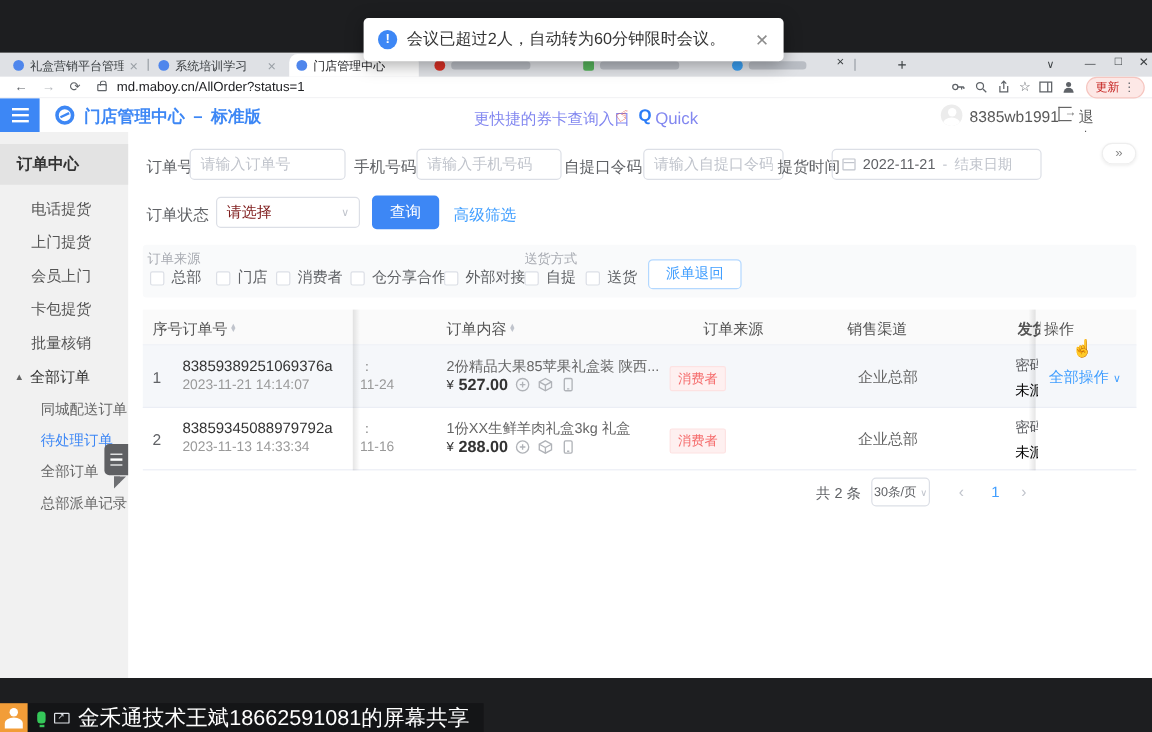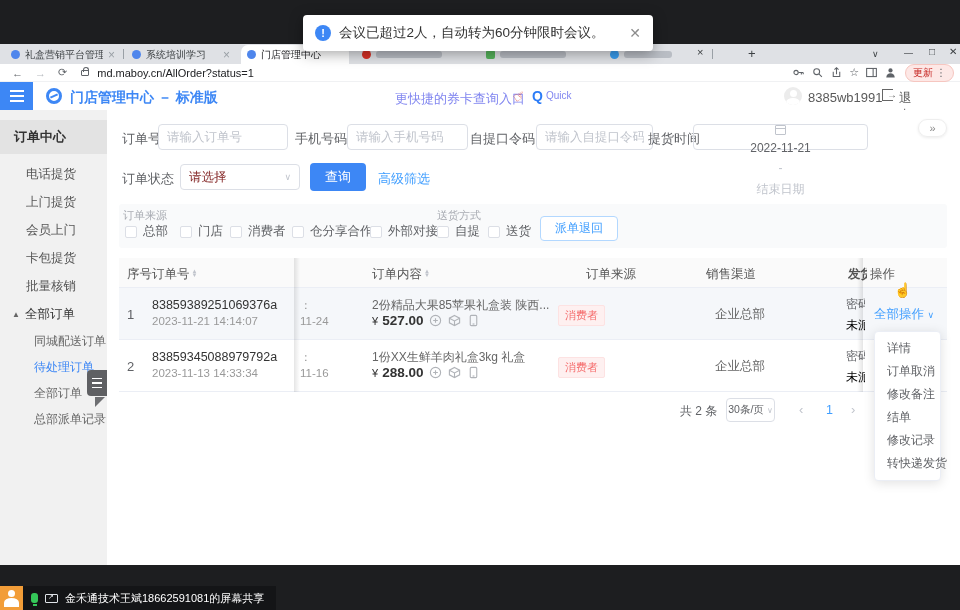--- a/index.html
+++ b/index.html
@@ -34,21 +34,21 @@
   
   .appbar { position:absolute; left:0; top:38px; width:792px; height:28px; background:#fff; }
   .burger { position:absolute; left:0; top:0; width:33px; height:28px; background:#3d87f5; display:flex; flex-direction:column; justify-content:center; align-items:center; gap:3px; cursor:pointer; }
   .burger i { display:block; width:14px; height:2px; background:#fff; }
   .logo { position:absolute; left:46px; top:6px; width:16px; height:16px; border:3px solid #3d87f5; border-radius:50%; }
   .logo:before { content:""; position:absolute; left:1px; top:4px; width:8px; height:2px; background:#3d87f5; transform:rotate(-25deg); }
   .apptitle { position:absolute; left:70px; top:7px; font-size:14px; font-weight:bold; color:#3d87f5; }
   .promo { position:absolute; left:395px; top:8px; font-size:13px; color:#8287f0; }
   .finger { position:absolute; left:513px; top:6px; font-size:14px; color:#e25445; transform:rotate(-30deg); }
   .qico { position:absolute; left:532px; top:6px; font-size:14px; font-weight:bold; color:#2b7cf7; }
-  .quick { position:absolute; left:546px; top:8px; font-size:10px; color:#8287f0; }
+  .quick { position:absolute; left:546px; top:8px; font-size:14px; color:#8287f0; }
   .avatar { position:absolute; left:784px; top:5px; width:18px; height:18px; border-radius:50%; background:#ececec; overflow:hidden; }
   .avatar:before { content:""; position:absolute; left:5.5px; top:3px; width:7px; height:7px; border-radius:50%; background:#fff; }
   .avatar:after { content:""; position:absolute; left:2px; top:11px; width:14px; height:9px; border-radius:50%; background:#fff; }
   .uname { position:absolute; left:808px; top:8px; font-size:13px; color:#595959; }
   .logoutic { position:absolute; left:882px; top:7px; width:11px; height:12px; border:1.5px solid #666; border-right:none; }
   .logoutic:before { content:"→"; position:absolute; left:4px; top:-1px; font-size:10px; color:#666; }
   .logout { position:absolute; left:899px; top:8px; font-size:12.5px; color:#595959; }
 
   
   .sidebar { position:absolute; left:0; top:66px; width:107px; height:455px; background:#f1f1f1; }
@@ -61,21 +61,21 @@
   .handle { position:absolute; left:87px; top:260px; width:20px; height:26px; background:#5f6063; border-radius:4px 0 0 4px; display:flex; flex-direction:column; gap:3px; justify-content:center; align-items:center; cursor:pointer; }
   .handle i { display:block; width:10px; height:1.5px; background:#fff; }
   .handle:after { content:""; position:absolute; left:8px; top:27px; border:5px solid transparent; border-top-color:#6e6f72; border-left-color:#6e6f72; }
 
   
   .main { position:absolute; left:107px; top:66px; width:853px; height:455px; background:#fff; }
   .collapse { position:absolute; left:811px; top:9px; width:29px; height:18px; border:1px solid #eee; border-radius:9px; box-shadow:0 1px 3px rgba(0,0,0,.08); display:flex; align-items:center; justify-content:center; font-size:11px; color:#888; cursor:pointer; }
   .flabel { position:absolute; font-size:13px; color:#606266; top:20px; }
   .finput { position:absolute; top:14px; height:26px; border:1px solid #dcdfe6; border-radius:4px; font-size:12.5px; color:#606266; padding:0 8px; background:#fff; font-family:inherit; }
   .finput::placeholder { color:#c0c4cc; }
-  .daterange { position:absolute; left:586px; top:14px; width:175px; height:26px; border:1px solid #dcdfe6; border-radius:4px; display:flex; align-items:center; padding:0 8px; gap:6px;flex-direction:column; }
+  .daterange { position:absolute; left:586px; top:14px; width:175px; height:26px; border:1px solid #dcdfe6; border-radius:4px; display:flex; align-items:center; padding:0 8px; gap:6px; }
   .cal { width:11px; height:10px; border:1px solid #c0c4cc; border-radius:1px; position:relative; flex:0 0 auto; }
   .cal:before { content:""; position:absolute; left:0; right:0; top:2px; height:1px; background:#c0c4cc; }
   .dval { font-size:12px; color:#606266; }
   .dsep { font-size:12px; color:#c0c4cc; }
   .dend { font-size:12px; color:#c0c4cc; }
   .selbox { position:absolute; top:54px; left:73px; width:120px; height:26px; border:1px solid #dcdfe6; border-radius:4px; display:flex; align-items:center; justify-content:space-between; padding:0 8px; cursor:pointer; }
   .selbox .ph { font-size:12.5px; color:#7f1d1d; }
   .selbox .car { font-size:9px; color:#c0c4cc; }
   .qbtn { position:absolute; left:203px; top:53px; width:56px; height:28px; background:#3d87f5; border:none; border-radius:4px; color:#fff; font-size:13px; cursor:pointer; font-family:inherit; }
   .advlink { position:absolute; left:271px; top:60px; font-size:13px; color:#409eff; cursor:pointer; }
@@ -130,21 +130,21 @@
   
   .sharewrap { position:absolute; left:0; top:586px; height:24px; display:flex; z-index:95; }
   .shareavatar { width:23px; height:24px; background:#f29d38; position:relative; }
   .shareavatar:before { content:""; position:absolute; left:8px; top:4px; width:7px; height:7px; border-radius:50%; background:#fff; }
   .shareavatar:after { content:""; position:absolute; left:4px; top:12px; width:15px; height:9px; border-radius:50% 50% 0 0; background:#fff; }
   .sharebar { background:#141517; display:flex; align-items:center; gap:7px; padding:0 12px 0 8px; }
   .mic { width:7px; height:10px; background:#35c759; border-radius:3px; position:relative; }
   .mic:after { content:""; position:absolute; left:1.5px; top:11px; width:4px; height:2px; background:#35c759; }
   .scrico { width:13px; height:9px; border:1.5px solid #dfe3e8; border-radius:1px; position:relative; }
   .scrico:after { content:"↗"; position:absolute; left:2px; top:-2px; font-size:7px; color:#dfe3e8; }
-  .sharetext { font-size:11px; color:#fff; white-space:nowrap; }
+  .sharetext { font-size:18px; color:#fff; white-space:nowrap; }
 </style>
 </head>
 <body>
 
 <div class="stage">
 
   <div class="browser">
 
     <div class="tabstrip">
       <div class="tab" style="left:5px;width:117px;">
@@ -396,28 +396,20 @@
           <span class="cship">
             <div class="s1">密码</div>
             <div class="s2">未派</div>
           </span>
         </div>
       </div>
 
       <div class="seam seamL"></div>
       <div class="seam seamR"></div>
 
-      <div class="menu">
-        <div class="mi">详情</div>
-        <div class="mi">订单取消</div>
-        <div class="mi">修改备注</div>
-        <div class="mi">结单</div>
-        <div class="mi">修改记录</div>
-        <div class="mi">转快递发货</div>
-      </div>
       <span class="pointer">☝</span>
 
       <div class="pager">
         <span class="ptotal">共 2 条</span>
         <span class="psize">
           <span>30条/页</span>
           <span class="car">∨</span>
         </span>
         <span class="parr" style="left:692px">‹</span>
         <span class="pnum">1</span>

